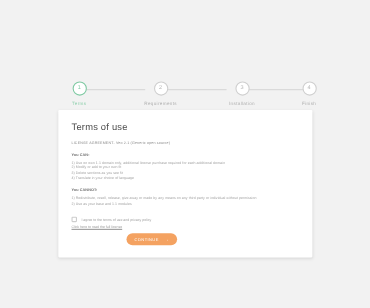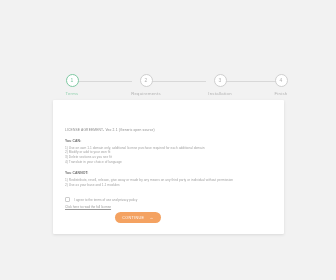--- a/index.html
+++ b/index.html
@@ -194,20 +194,21 @@
       <div class="dot">3</div>
       <div class="lbl">Installation</div>
     </div>
     <div class="step s4">
       <div class="dot">4</div>
       <div class="lbl">Finish</div>
     </div>
   </div>
 
   <div class="card">
+    <div class="card-title">Terms of use</div>
 
     <div class="body">
       <div class="lic-head">LICENSE AGREEMENT- Veo 2.1 (Generic open source)</div>
 
       <div class="sec">
         <div class="sec-title">You CAN:</div>
         <div class="sec-line">1) Use on own 1.1 domain only, additional license purchase required for each additional domain</div>
         <div class="sec-line">2) Modify or add to your own fit</div>
         <div class="sec-line">3) Delete sections as you see fit</div>
         <div class="sec-line">4) Translate in your choice of language</div>

